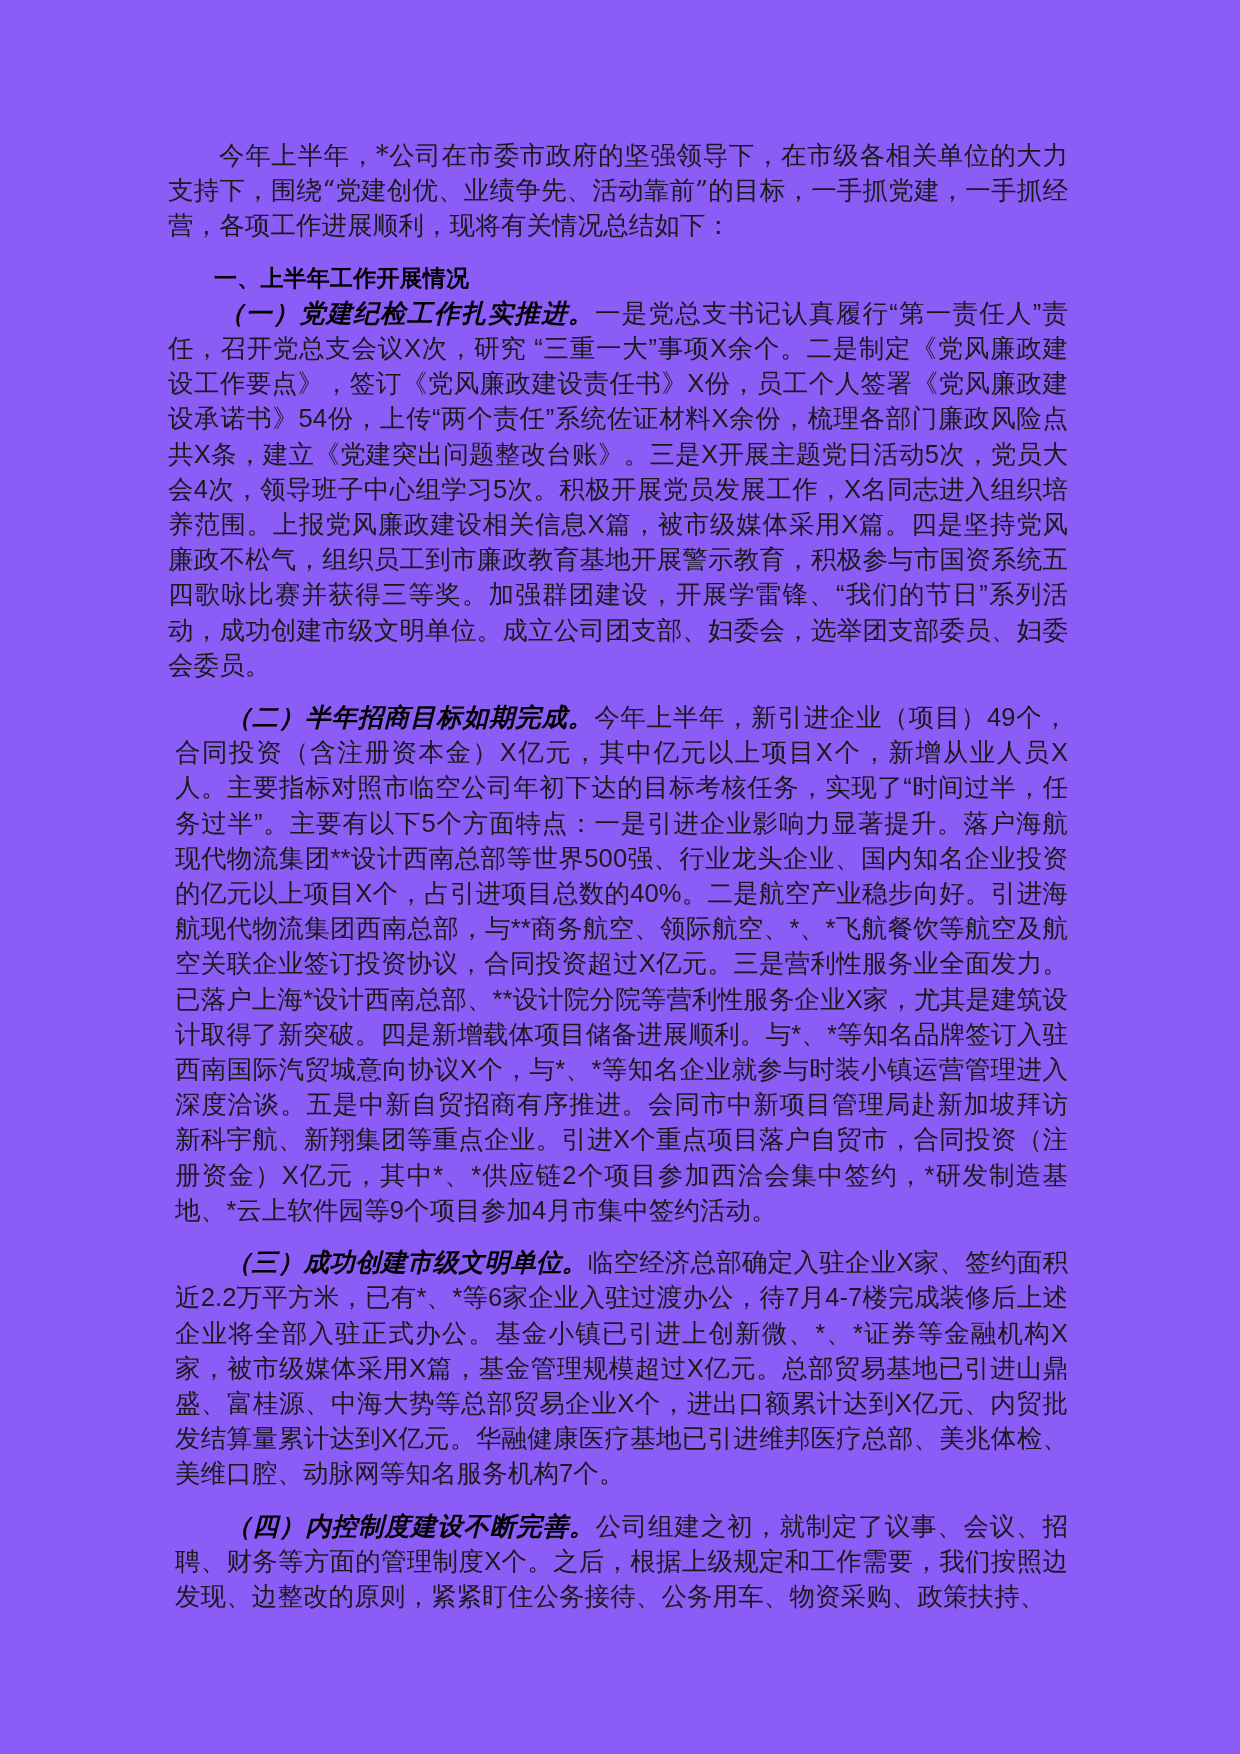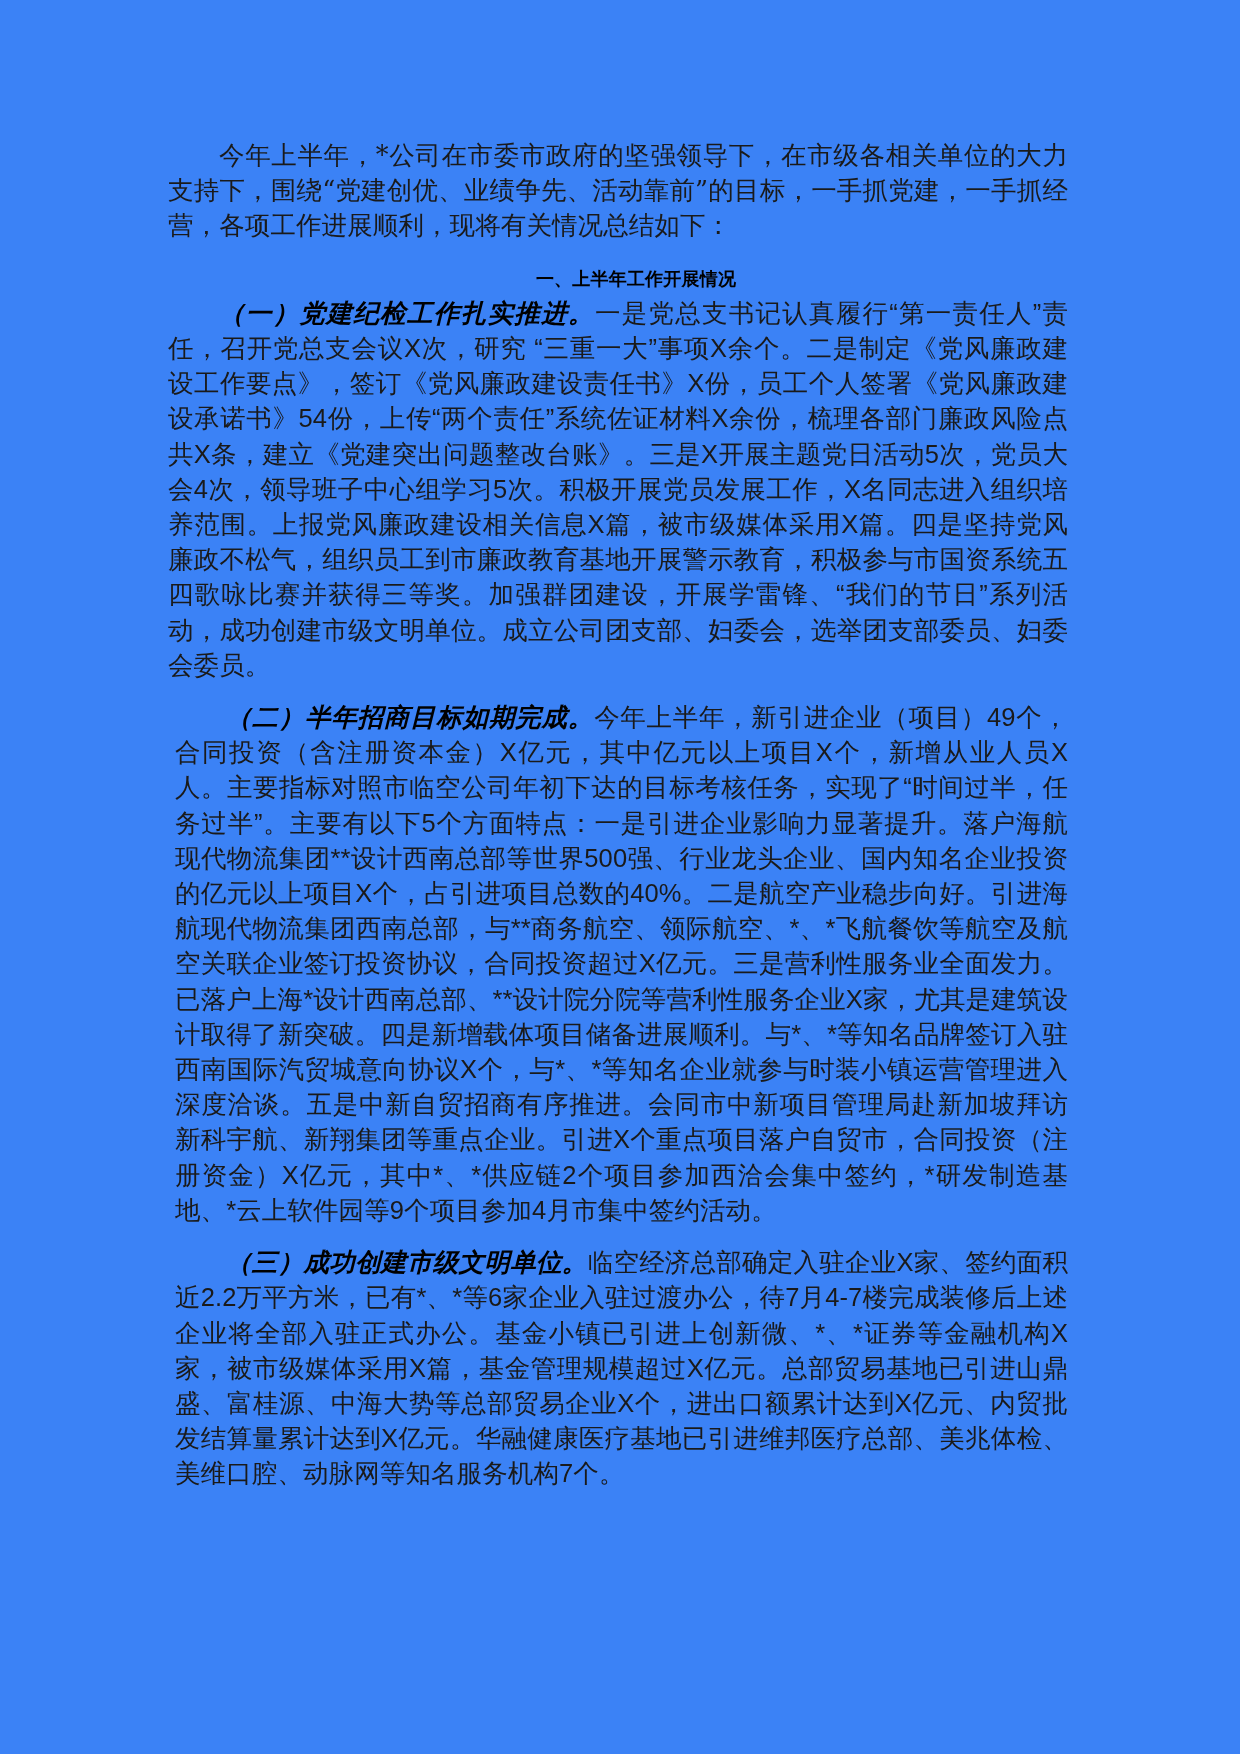--- a/index.html
+++ b/index.html
@@ -6,21 +6,21 @@
   html, body {
     margin: 0;
     padding: 0;
     background: #ffffff;
   }
   .page {
     position: relative;
     width: 1240px;
     height: 1754px;
     margin: 0 auto;
-    background: #3b82f6;
+    background: #8b5cf6;
     box-sizing: border-box;
     overflow: hidden;
   }
   .content {
     position: absolute;
     left: 168px;
     top: 138px;
     width: 900px;
   }
   .para {
@@ -34,29 +34,28 @@
     margin: 0;
     letter-spacing: 0.1px;
     -webkit-font-smoothing: none;
   }
   .para + .para {
     margin-top: 17px;
     margin-left: 7px;
   }
   .heading {
     font-family: "DejaVu Sans", "Liberation Sans", sans-serif;
-    font-size: 18px;
+    font-size: 23px;
     line-height: 35.2px;
     font-weight: bold;
     color: #000000;
     text-indent: 2em;
     margin: 0;
     margin-top: 17px;
     letter-spacing: 0.2px;
-    text-align: center;
   }
   .lead {
     font-family: "DejaVu Sans", "Liberation Sans", sans-serif;
     font-weight: bold;
     color: #000000;
     letter-spacing: 0.2px;
     font-style: italic;
   }
   .body-run {
     font-family: Liberation Sans, sans-serif;
@@ -78,15 +77,18 @@
     </p>
 
     <p class="para">
       <span class="lead">（二）半年招商目标如期完成。</span><span class="body-run">今年上半年，新引进企业（项目）49个，合同投资（含注册资本金）X亿元，其中亿元以上项目X个，新增从业人员X人。主要指标对照市临空公司年初下达的目标考核任务，实现了“时间过半，任务过半”。主要有以下5个方面特点：一是引进企业影响力显著提升。落户海航现代物流集团**设计西南总部等世界500强、行业龙头企业、国内知名企业投资的亿元以上项目X个，占引进项目总数的40%。二是航空产业稳步向好。引进海航现代物流集团西南总部，与**商务航空、领际航空、*、*飞航餐饮等航空及航空关联企业签订投资协议，合同投资超过X亿元。三是营利性服务业全面发力。已落户上海*设计西南总部、**设计院分院等营利性服务企业X家，尤其是建筑设计取得了新突破。四是新增载体项目储备进展顺利。与*、*等知名品牌签订入驻西南国际汽贸城意向协议X个，与*、*等知名企业就参与时装小镇运营管理进入深度洽谈。五是中新自贸招商有序推进。会同市中新项目管理局赴新加坡拜访新科宇航、新翔集团等重点企业。引进X个重点项目落户自贸市，合同投资（注册资金）X亿元，其中*、*供应链2个项目参加西洽会集中签约，*研发制造基地、*云上软件园等9个项目参加4月市集中签约活动。</span>
     </p>
 
     <p class="para">
       <span class="lead">（三）成功创建市级文明单位。</span><span class="body-run">临空经济总部确定入驻企业X家、签约面积近2.2万平方米，已有*、*等6家企业入驻过渡办公，待7月4-7楼完成装修后上述企业将全部入驻正式办公。基金小镇已引进上创新微、*、*证券等金融机构X家，被市级媒体采用X篇，基金管理规模超过X亿元。总部贸易基地已引进山鼎盛、富桂源、中海大势等总部贸易企业X个，进出口额累计达到X亿元、内贸批发结算量累计达到X亿元。华融健康医疗基地已引进维邦医疗总部、美兆体检、美维口腔、动脉网等知名服务机构7个。</span>
     </p>
 
+    <p class="para">
+      <span class="lead">（四）内控制度建设不断完善。</span><span class="body-run">公司组建之初，就制定了议事、会议、招聘、财务等方面的管理制度X个。之后，根据上级规定和工作需要，我们按照边发现、边整改的原则，紧紧盯住公务接待、公务用车、物资采购、政策扶持、</span>
+    </p>
 
   </div>
 </div>
 
 </body></html>

